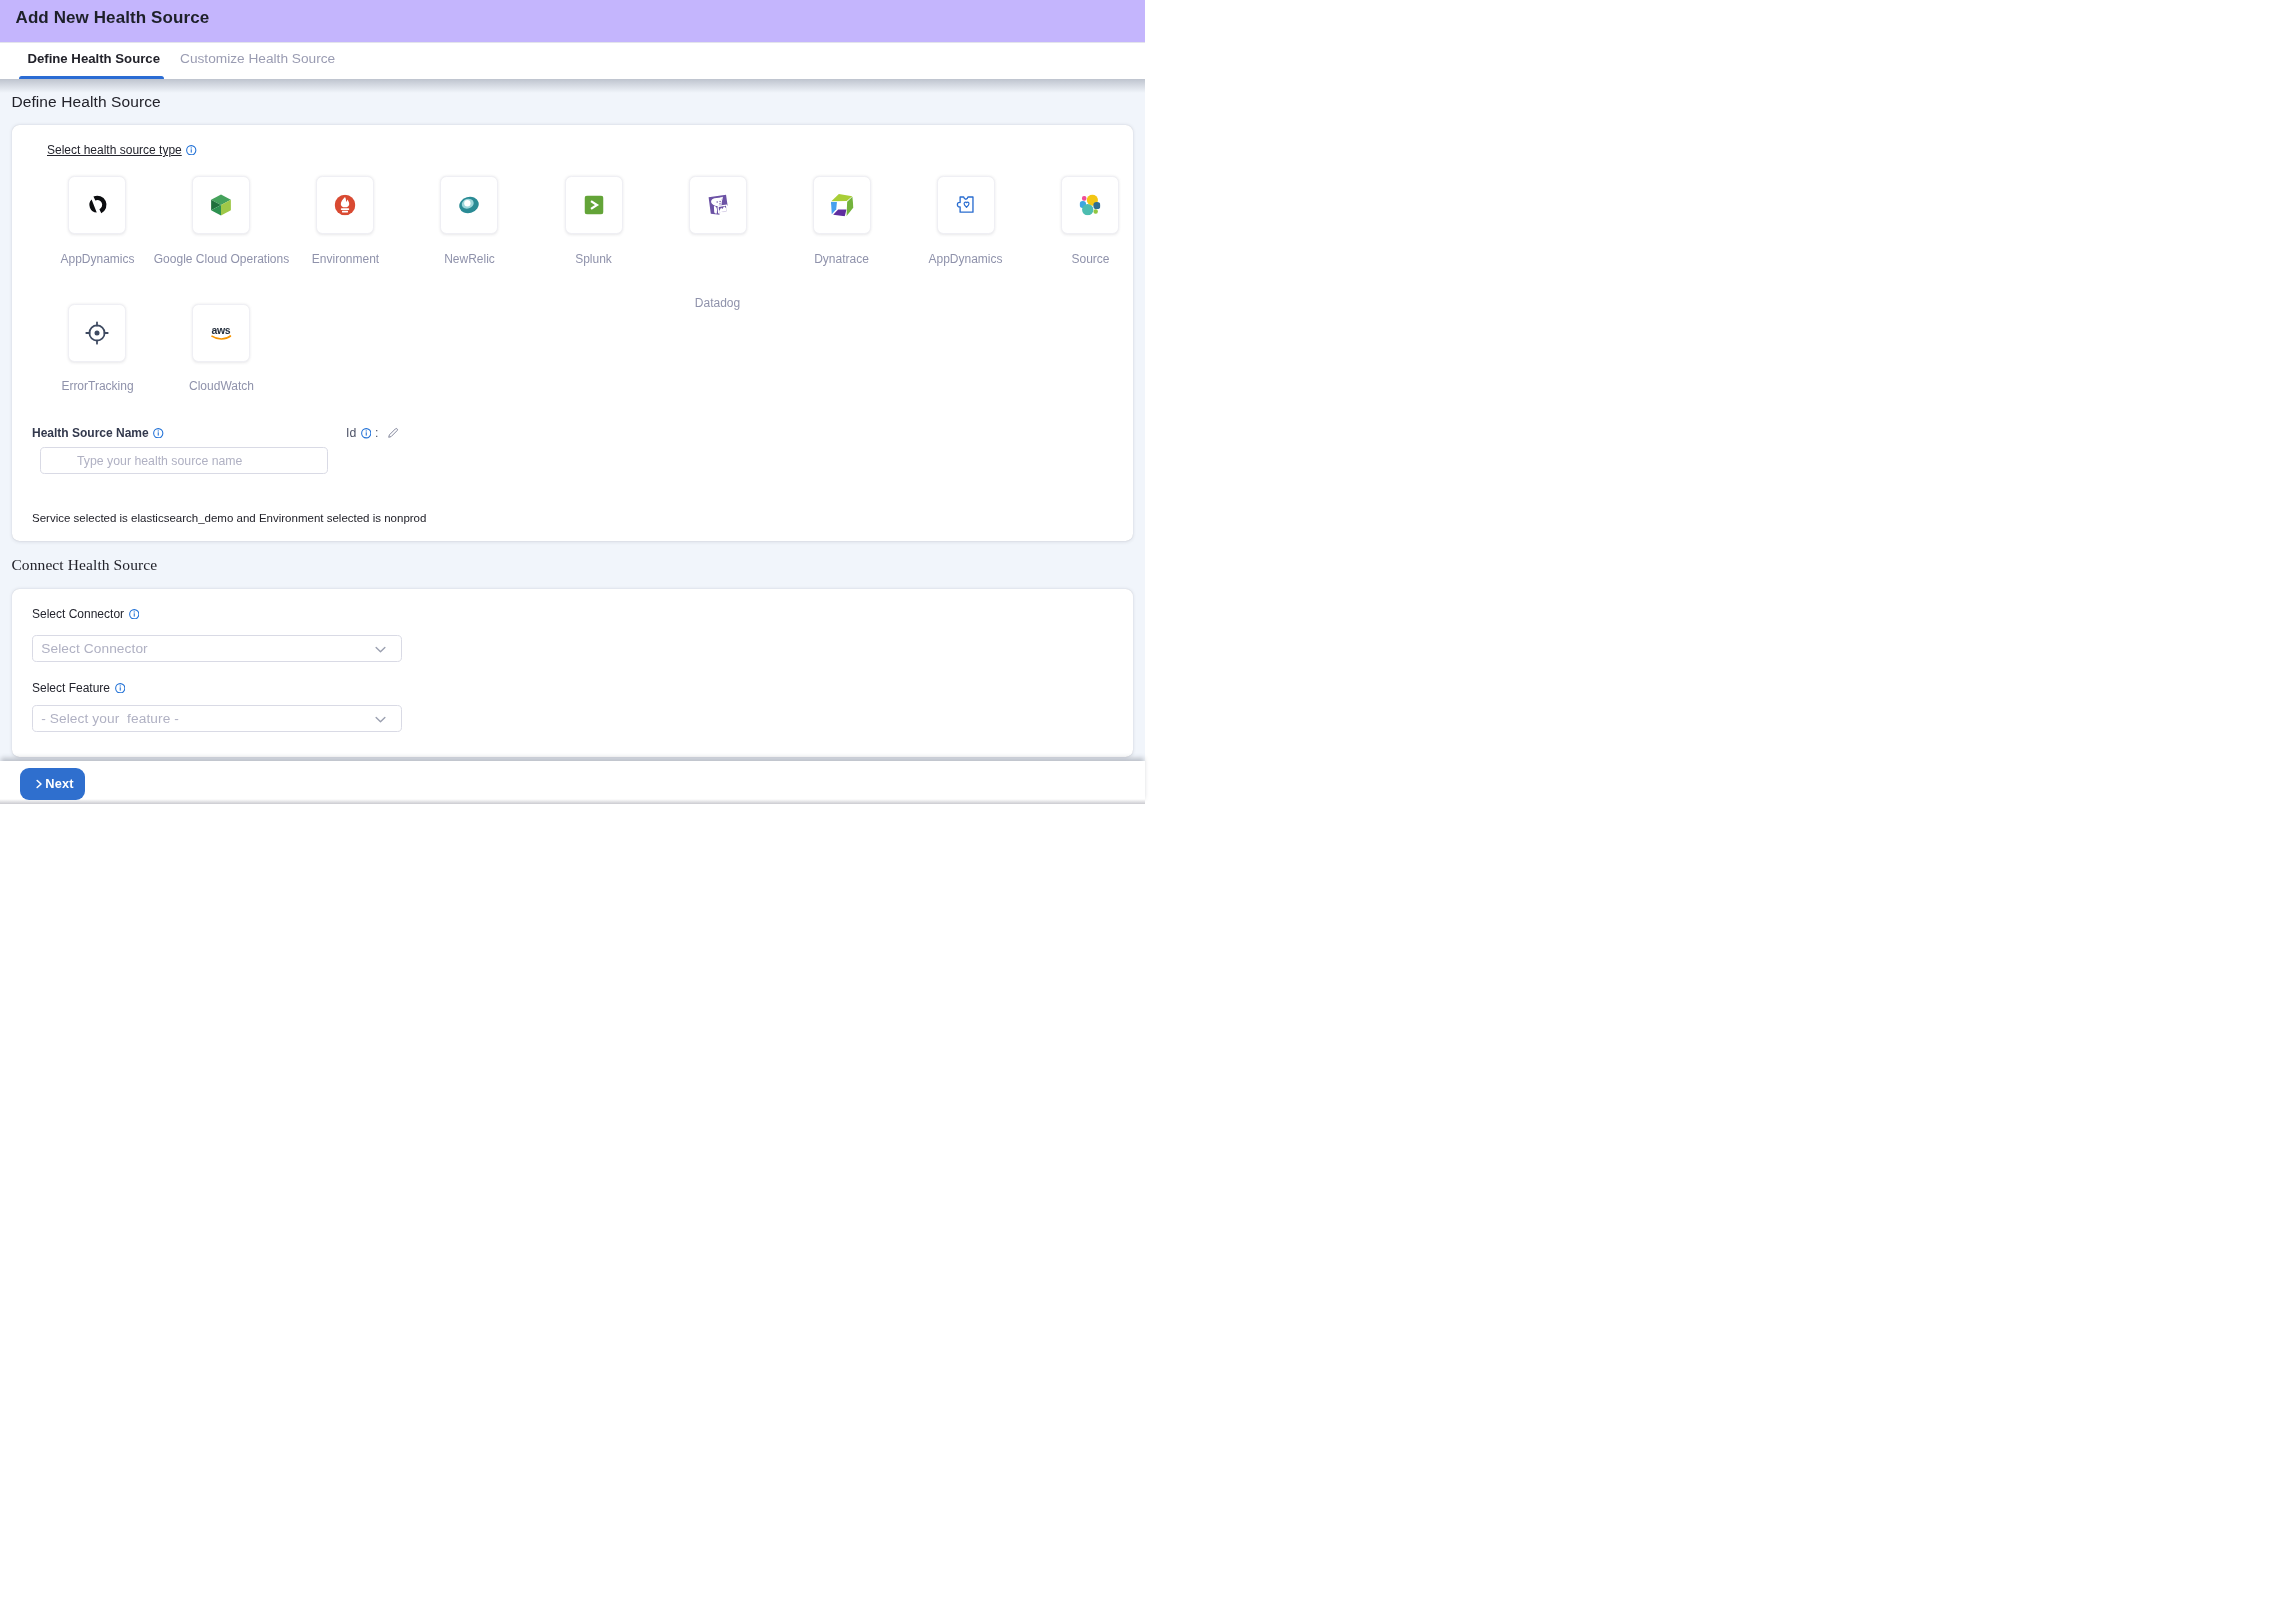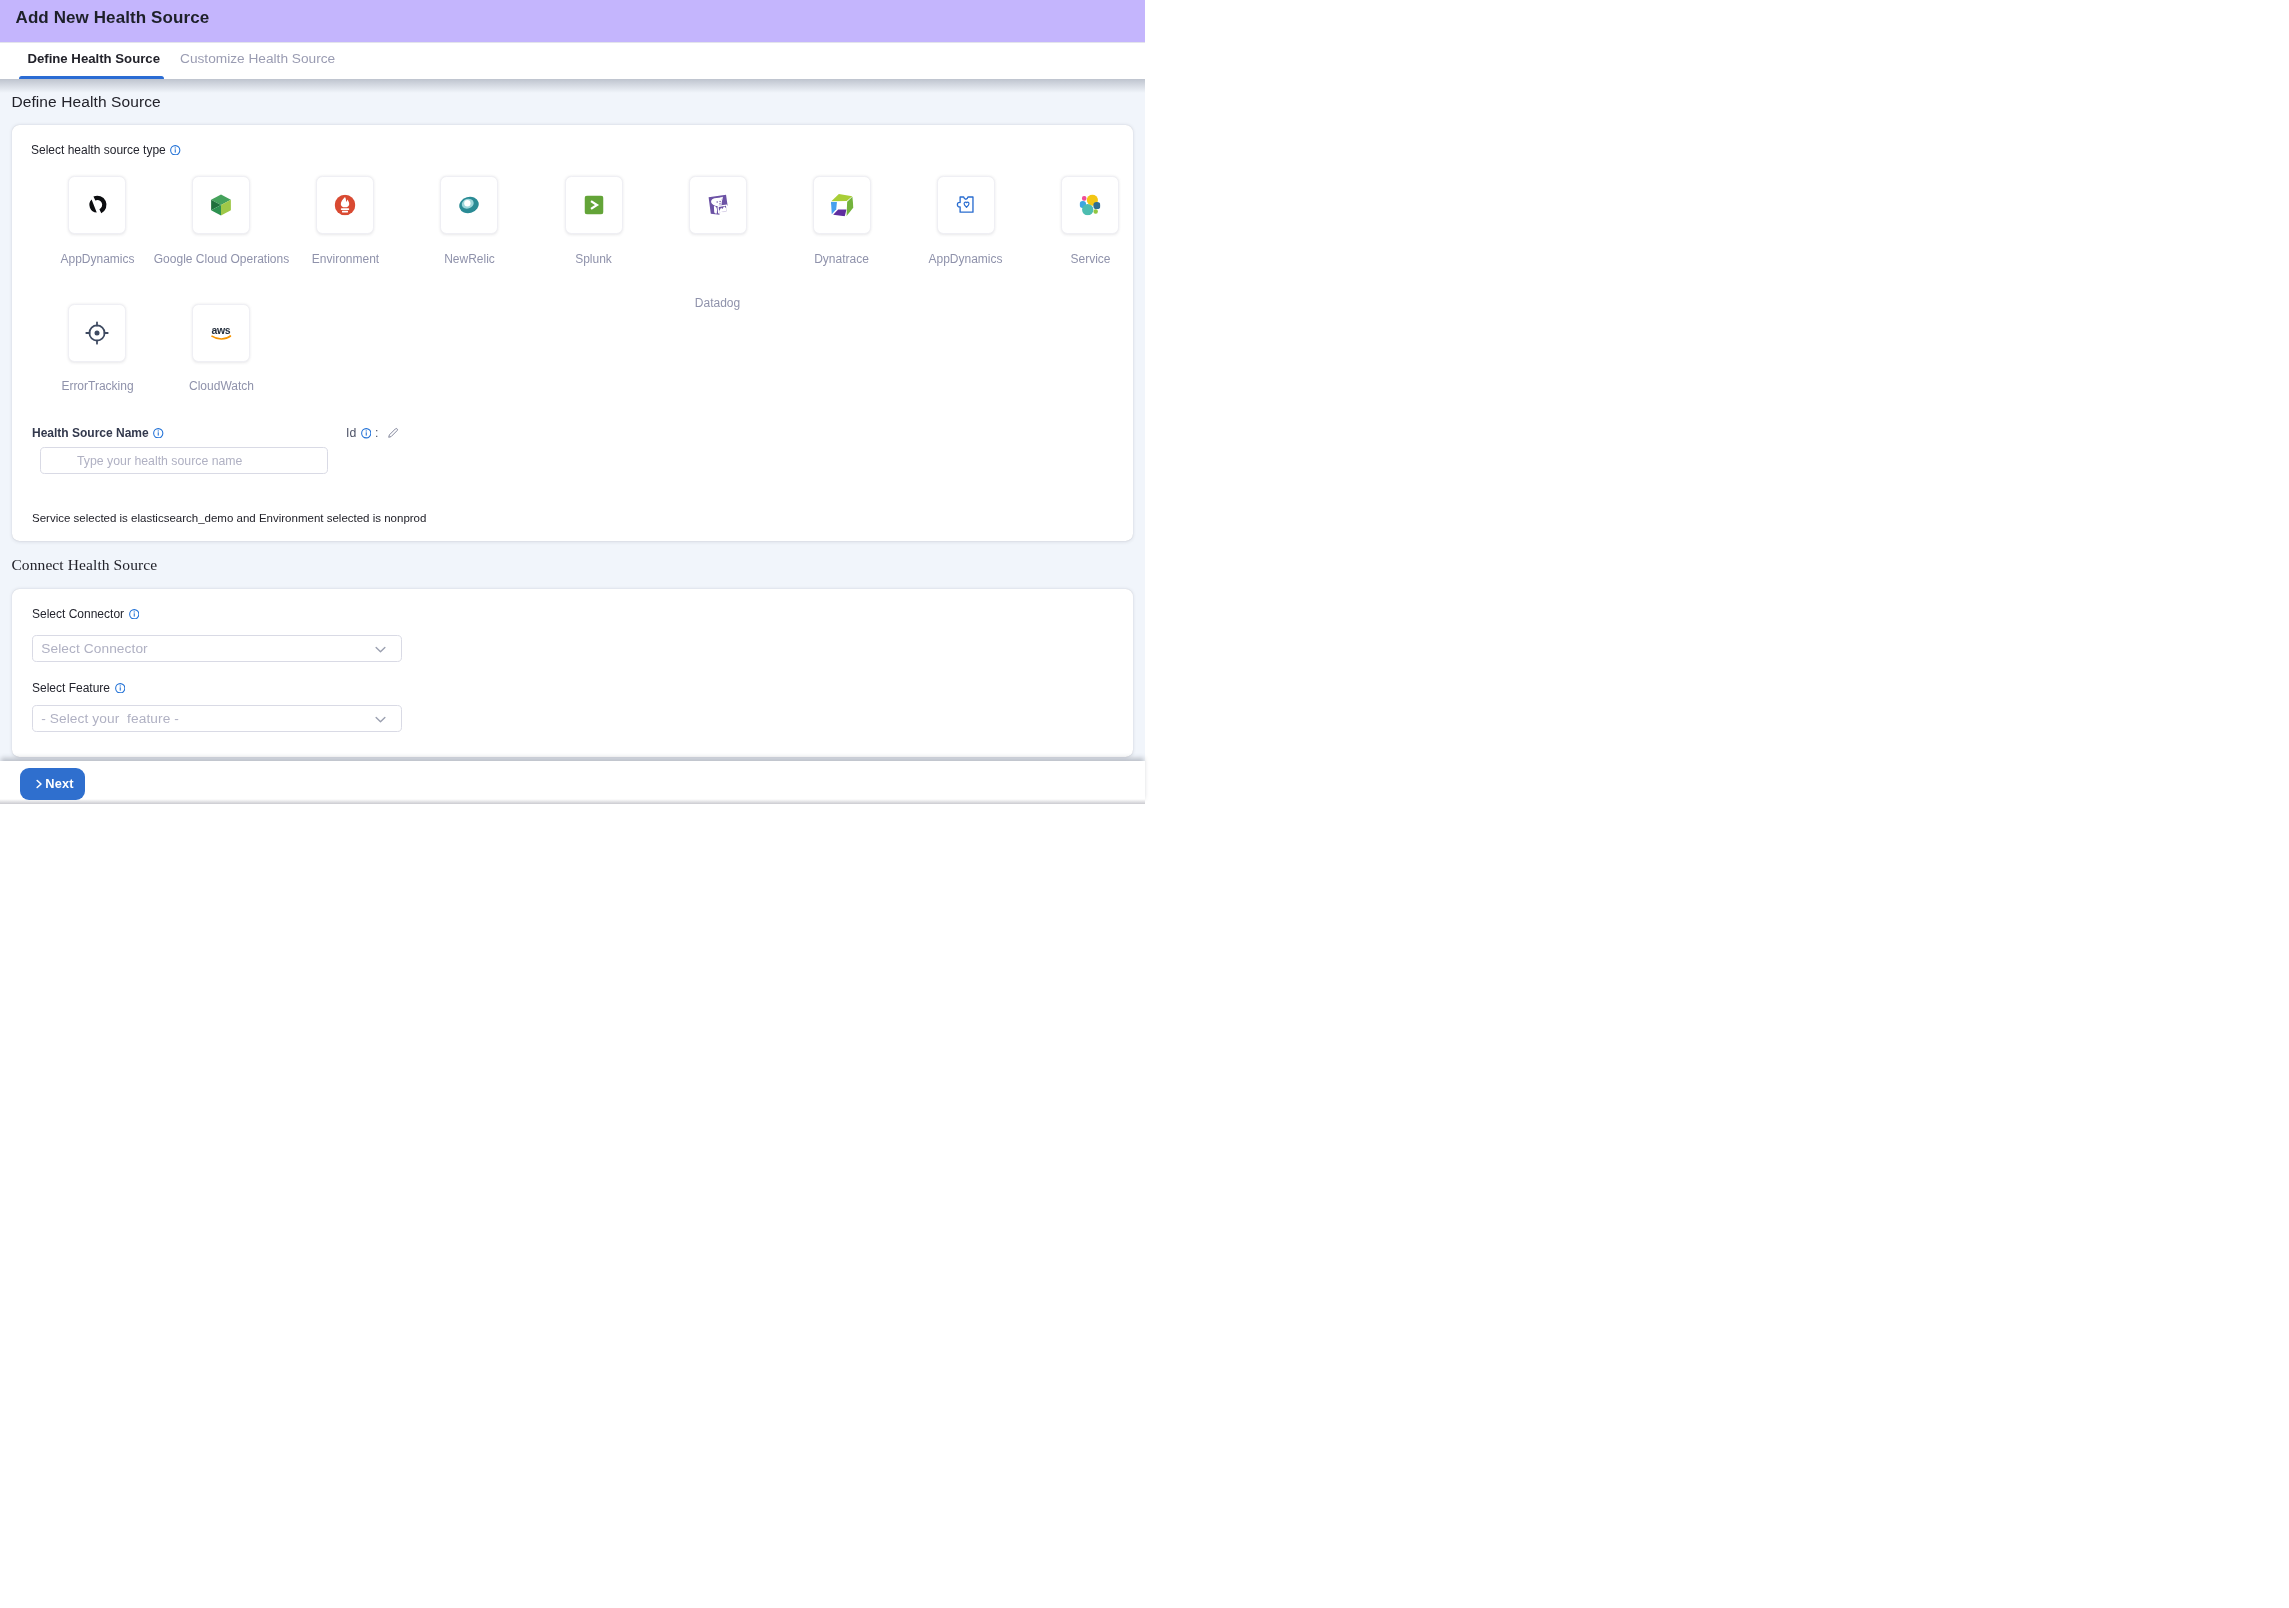--- a/index.html
+++ b/index.html
@@ -48,21 +48,21 @@
 <div id="hdrline"></div>
 <div id="tabs">
   <div class="tab1">Define Health Source</div>
   <div class="tab2">Customize Health Source</div>
   <div id="underline"></div>
 </div>
 <div id="content">
   <div id="topshadow"></div>
   <h2 style="left:11.4px; top:13.7px;">Define Health Source</h2>
   <div class="card" id="card1">
-    <div class="flabel" style="left:19px; top:19px;">Select health source type<span class="info"><svg width="10.5" height="10.5" viewBox="0 0 13 13">
+    <div class="flabel" style="left:35px; top:19px;text-decoration:underline;">Select health source type<span class="info"><svg width="10.5" height="10.5" viewBox="0 0 13 13">
             <circle cx="6.5" cy="6.5" r="5.7" fill="none" stroke="#1e6fd6" stroke-width="1.3"></circle>
             <rect x="5.85" y="5.3" width="1.3" height="4.1" fill="#1e6fd6"></rect>
             <circle cx="6.5" cy="3.6" r="0.8" fill="#1e6fd6"></circle>
           </svg></span></div>
     <div id="tiles">
 <div class="tile" style="left:56px; top:51px;">
           <svg width="21" height="22" viewBox="0 0 24 24">
 <path d="M9.0 4.6 A8 8 0 1 1 15.8 19.1" fill="none" stroke="#0c0d10" stroke-width="5"></path>
 <path d="M5.85 5.85 A8.7 8.7 0 0 0 11.7 20.7 Z" fill="#0c0d10"></path>
 </svg>
@@ -139,21 +139,21 @@
           <svg width="21" height="21" viewBox="0 0 23 23">
 <path d="M2.9 6.9 C2.9 4.2 5.0 2.0 7.6 1.9 L7.6 6.9 Z M7.6 1.9 Z" fill="#ef4e98" opacity="0"></path>
 <rect x="2.7" y="1.7" width="4.9" height="5.2" rx="2.2" fill="#ef4e98"></rect>
 <circle cx="14.1" cy="6.1" r="6.1" fill="#f3c614"></circle>
 <rect x="0.2" y="7.2" width="7.0" height="7.5" rx="3.3" fill="#3ea6e0"></rect>
 <circle cx="9.0" cy="16.6" r="6.2" fill="#4dbdb0"></circle>
 <rect x="15.2" y="8.3" width="7.6" height="7.7" rx="3.5" fill="#2e6e93"></rect>
 <rect x="15.3" y="16.1" width="4.8" height="4.9" rx="2.1" fill="#91c740"></rect>
 </svg>
         </div>
-<div class="tlabel" style="left:1010px; top:127px;">Service</div>
+<div class="tlabel" style="left:1010px; top:127px;">Source</div>
 <div class="tile" style="left:56px; top:179px;">
           <svg width="25" height="25" viewBox="0 0 27 27">
 <circle cx="13.5" cy="13.5" r="8.2" fill="none" stroke="#3e4a61" stroke-width="1.9"></circle>
 <circle cx="13.5" cy="13.5" r="2.7" fill="#3e4a61"></circle>
 <path d="M13.5 1.9 V5.6 M13.5 21.4 V25.1 M1.9 13.5 H5.6 M21.4 13.5 H25.1" stroke="#3e4a61" stroke-width="1.9" stroke-linecap="round"></path>
 </svg>
         </div>
 <div class="tlabel" style="left:17px; top:254px;">ErrorTracking</div>
 <div class="tile" style="left:180px; top:179px;">
           <svg width="25" height="16.4" viewBox="0 0 27 18">

